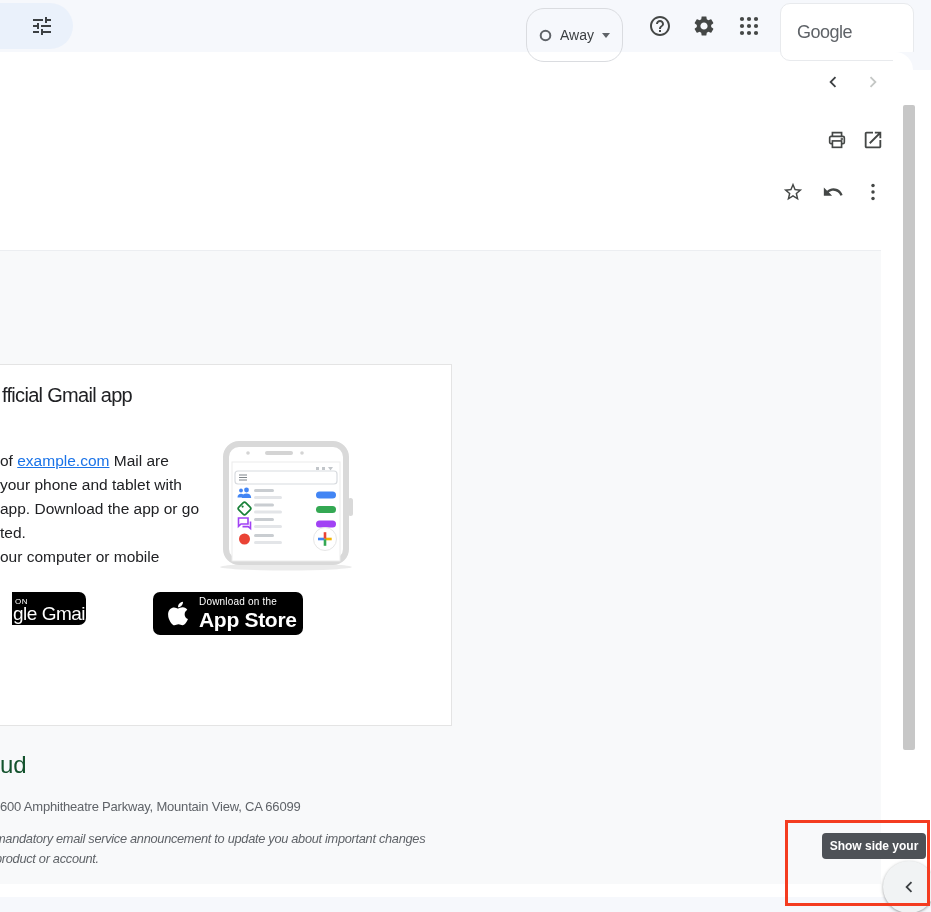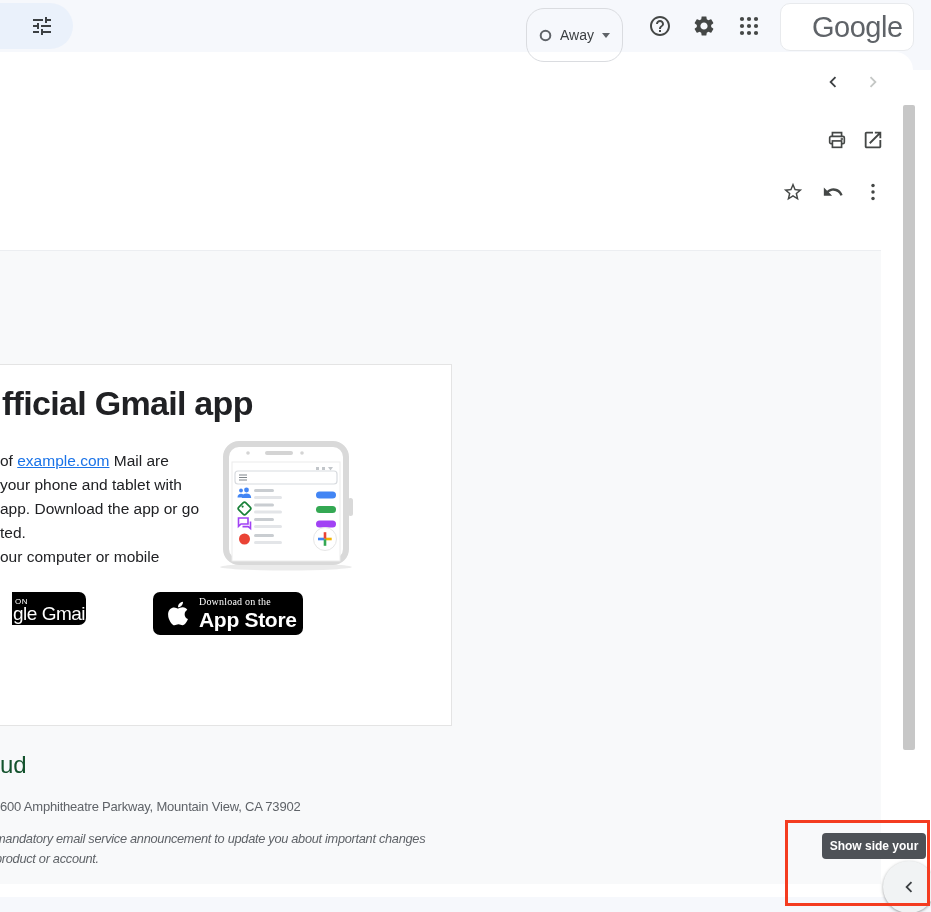--- a/index.html
+++ b/index.html
@@ -12,50 +12,50 @@
        border-radius:0 24px 24px 0;display:flex;align-items:center;justify-content:center;
        padding-left:10px;box-sizing:border-box;cursor:pointer;}
   .status-pill{position:absolute;left:526px;top:8px;height:54px;border:1px solid #dadce0;
        border-radius:18px;display:flex;align-items:center;gap:8px;padding:0 12px;
        box-sizing:border-box;cursor:pointer;background:transparent;}
   .status-pill .lbl{font-size:14px;color:#3c4043;font-weight:500;}
   .caret{width:0;height:0;border-left:4.5px solid transparent;border-right:4.5px solid transparent;
        border-top:5px solid #5f6368;}
   .icon-btn{position:absolute;width:28px;height:28px;display:flex;align-items:center;
        justify-content:center;cursor:pointer;}
-  .google-chip{position:absolute;left:780px;top:3px;width:134px;height:48px;background:#fff;
+  .google-chip{position:absolute;left:780px;top:3px;width:134px;height:58px;background:#fff;
        border:1px solid #e8eaed;border-radius:10px;display:flex;align-items:center;
-       padding-left:31px;box-sizing:border-box;font-size:29px;letter-spacing:-0.5px;
+       padding-left:16px;box-sizing:border-box;font-size:18px;letter-spacing:-0.5px;
        color:#5f6368;font-weight:500;cursor:pointer;}
   .notch{position:absolute;left:893px;top:52px;width:38px;height:18px;background:#f6f8fc;}
   .notch::before{content:'';position:absolute;left:0;top:0;width:20px;height:18px;background:#fff;
        border-top-right-radius:18px;}
   
   .tool{position:absolute;width:24px;height:24px;display:flex;align-items:center;
        justify-content:center;cursor:pointer;}
   
   .email-bg{position:absolute;left:0;top:250px;width:881px;height:634px;background:#f8f9fa;
        border-top:1px solid #eceef1;box-sizing:border-box;}
   .message-card{position:absolute;left:-160px;top:364px;width:612px;height:362px;background:#fff;
        border:1px solid #e4e4e4;box-sizing:border-box;}
-  .heading{position:absolute;left:2px;top:384px;font-size:34px;font-weight:700;
+  .heading{position:absolute;left:2px;top:384px;font-size:20px;font-weight:400;
        letter-spacing:-0.7px;color:#202124;}
   .body-copy{position:absolute;left:0;top:449px;font-size:15.5px;line-height:24px;color:#202124;}
   .body-copy .line{height:24px;white-space:nowrap;}
   .link{color:#1a73e8;text-decoration:underline;cursor:pointer;}
   
   .play-badge{position:absolute;left:12px;top:592px;width:74px;height:33px;background:#000;
        border-radius:0 7px 7px 0;cursor:pointer;overflow:hidden;color:#fff;}
   .play-badge .t1{position:absolute;left:3px;top:5px;font-size:8px;letter-spacing:0.5px;}
   .play-badge .t2{position:absolute;left:1px;top:11px;font-size:19px;font-weight:500;
        letter-spacing:-0.5px;white-space:nowrap;}
   .appstore-badge{position:absolute;left:153px;top:592px;width:150px;height:43px;background:#000;
        border-radius:7px;display:flex;align-items:center;gap:10px;padding-left:14px;
        box-sizing:border-box;color:#fff;cursor:pointer;}
-  .appstore-badge .t1{font-size:10px;letter-spacing:0.2px;line-height:12px;font-family:Liberation Serif, serif;}
+  .appstore-badge .t1{font-size:10px;letter-spacing:0.2px;line-height:12px;}
   .appstore-badge .t2{font-size:21px;font-weight:600;letter-spacing:-0.3px;line-height:24px;
        white-space:nowrap;}
   
   .brand{position:absolute;left:0;top:751px;font-size:24px;color:#14532d;}
   .address{position:absolute;left:0;top:799px;font-size:13px;letter-spacing:-0.2px;color:#5f6368;}
   .legal{position:absolute;font-style:italic;font-size:12.8px;letter-spacing:-0.3px;
        color:#5f6368;white-space:nowrap;}
   
   .bottom-bar{position:absolute;left:0;top:897px;width:931px;height:15px;background:#f6f8fc;}
   .scroll-thumb{position:absolute;left:903px;top:105px;width:12px;height:645px;background:#c7c7c7;
@@ -230,21 +230,21 @@
     <svg width="22" height="27" viewBox="0 0 384 512" fill="#fff">
         <path d="M318.7 268.7c-.2-36.7 16.4-64.4 50-84.8-18.8-26.9-47.2-41.7-84.7-44.6-35.5-2.8-74.3 20.7-88.5 20.7-15 0-49.4-19.7-76.4-19.7C63.3 141.2 4 184.8 4 273.5q0 39.3 14.4 81.2c12.8 36.7 59 126.7 107.2 125.2 25.2-.6 43-17.9 75.8-17.9 31.8 0 48.3 17.9 76.4 17.9 48.6-.7 90.4-82.5 102.6-119.3-65.2-30.7-61.7-90-61.7-91.9zm-56.6-164.2c27.3-32.4 24.8-61.9 24-72.5-24.1 1.4-52 16.4-67.9 34.9-17.5 19.8-27.8 44.3-25.6 71.9 26.1 2 49.9-11.4 69.5-34.3z"></path>
       </svg>
     <div>
       <div class="t1">Download on the</div>
       <div class="t2">App Store</div>
     </div>
   </div>
 
   <div class="brand">ud</div>
-  <div class="address">600 Amphitheatre Parkway, Mountain View, CA 73902</div>
+  <div class="address">600 Amphitheatre Parkway, Mountain View, CA 66099</div>
   <div class="legal" style="left:-5px;top:831px;">mandatory email service announcement to update you about important changes</div>
   <div class="legal" style="left:-5px;top:851px;">product or account.</div>
 
   <div class="bottom-bar"></div>
   <div class="scroll-thumb"></div>
 
   <div class="side-btn">
     <svg width="22" height="22" viewBox="0 0 24 24" fill="#3c4043">
         <path d="M15.41 7.41 14 6l-6 6 6 6 1.41-1.41L10.83 12z"></path>
       </svg>

